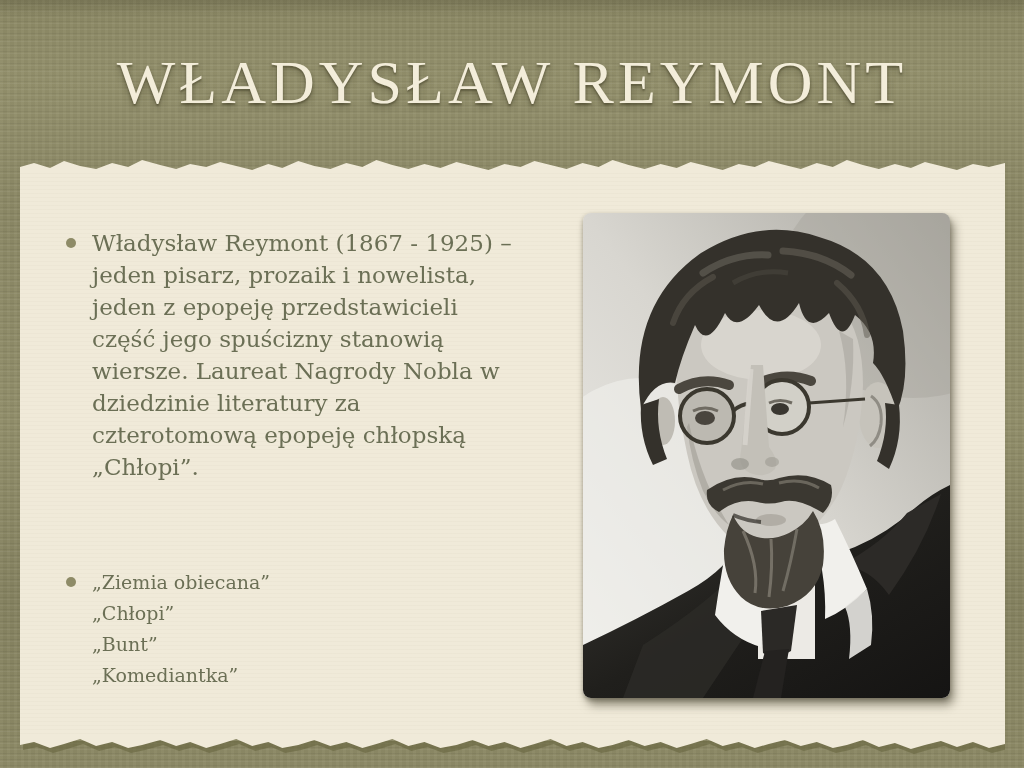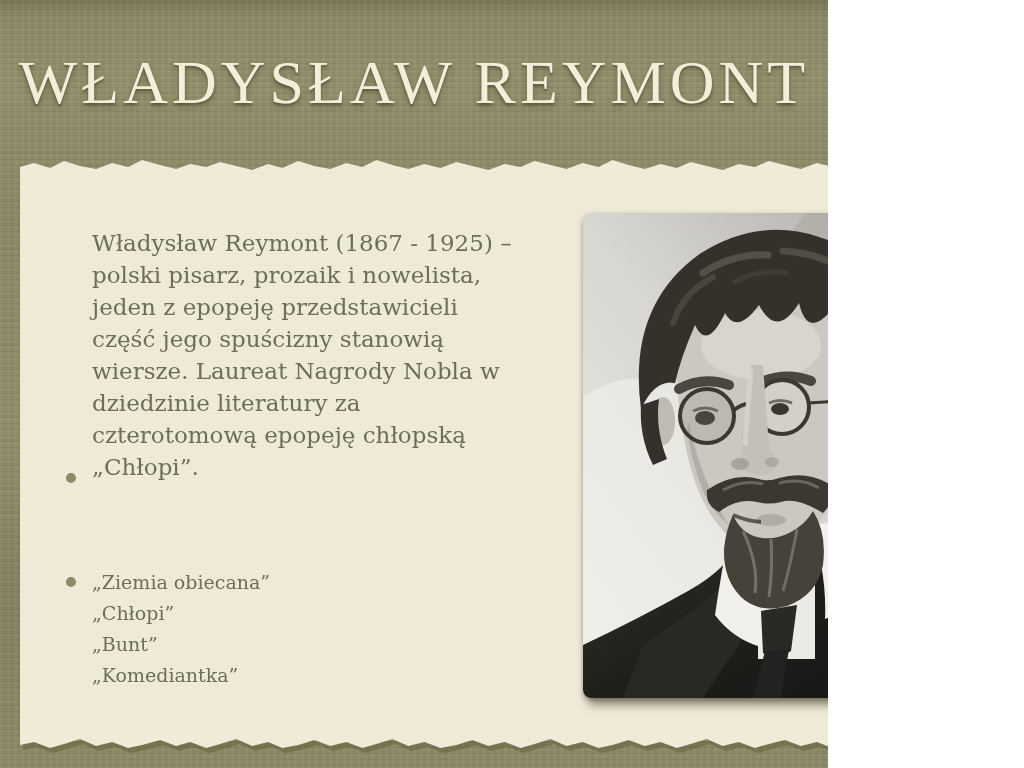--- a/index.html
+++ b/index.html
@@ -1,20 +1,20 @@
 <!DOCTYPE html>
 <html><head>
 <meta charset="utf-8">
 <style>
   * { margin:0; padding:0; box-sizing:border-box; }
   html,body { width:1024px; height:768px; }
   body { font-family:"DejaVu Serif", serif; overflow:hidden; }
 
   .slide {
-    position:relative; width:828px; height:768px; overflow:hidden;
+    position:relative; width:1024px; height:768px; overflow:hidden;
     background-color:#8c8966;
     background-image:
       linear-gradient(180deg, rgba(20,18,8,0.14) 0px, rgba(0,0,0,0) 16px),
       repeating-linear-gradient(0deg, rgba(255,255,255,0.05) 0 1px, rgba(0,0,0,0) 1px 2px, rgba(0,0,0,0.05) 2px 3px, rgba(0,0,0,0) 3px 6px),
       repeating-linear-gradient(90deg, rgba(255,255,255,0.02) 0 3px, rgba(0,0,0,0.025) 3px 7px),
       linear-gradient(180deg, #8a8763 0%, #93906c 10%, #8b8865 28%, #918e6a 55%, #858260 78%, #8d8a66 100%);
   }
 
   .title {
     position:absolute; top:50px; left:0; width:100%;
@@ -28,21 +28,21 @@
 
   .paper {
     position:absolute; left:20px; top:171px; width:985px; height:567px;
     background-color:#f0ead9;
     background-image:repeating-linear-gradient(0deg, rgba(140,130,95,0.035) 0 1px, rgba(0,0,0,0) 1px 4px);
   }
   .tear { position:absolute; left:0; width:100%; display:block; }
   .tear-top { top:-13px; height:15px; }
   .tear-bottom { bottom:-18px; height:20px; }
 
-  .bio-block { position:absolute; left:46px; top:56px; display:flex;align-items:flex-end; }
+  .bio-block { position:absolute; left:46px; top:56px; display:flex; }
   .dot {
     flex:0 0 auto; width:10px; height:10px; border-radius:50%;
     background:#8e8b67; margin:11px 16px 0 0;
   }
   .bio-lines { color:#6b6f55; font-size:23px; line-height:32px; }
   .bio-line { white-space:nowrap; }
 
   .works-block { position:absolute; left:46px; top:396px; color:#6b6f55; font-size:19px; }
   .work-row { display:flex; line-height:31px; }
   .work-row .dot { margin:10px 16px 0 0; }
@@ -73,21 +73,21 @@
       <g transform="translate(3,5)" opacity="0.6">
         <polygon fill="#67653f" points="0,0 984,0 984,8 968,12 952,6 936,11 920,5 904,9 890,13 874,7 858,11 842,4 826,9 812,12 796,6 780,10 764,4 748,8 734,12 718,6 702,10 686,3 670,8 656,12 640,6 624,10 608,4 592,9 578,12 562,6 546,10 530,3 514,8 500,12 484,6 468,10 452,4 436,9 420,12 404,6 388,10 372,3 356,8 342,12 326,6 310,10 294,4 278,9 262,12 248,6 232,10 216,3 200,8 186,12 170,6 156,10 140,4 122,9 108,12 92,6 76,10 60,3 44,8 30,12 14,6 0,9"></polygon>
       </g>
       <polygon fill="#f0ead9" points="0,0 984,0 984,8 968,12 952,6 936,11 920,5 904,9 890,13 874,7 858,11 842,4 826,9 812,12 796,6 780,10 764,4 748,8 734,12 718,6 702,10 686,3 670,8 656,12 640,6 624,10 608,4 592,9 578,12 562,6 546,10 530,3 514,8 500,12 484,6 468,10 452,4 436,9 420,12 404,6 388,10 372,3 356,8 342,12 326,6 310,10 294,4 278,9 262,12 248,6 232,10 216,3 200,8 186,12 170,6 156,10 140,4 122,9 108,12 92,6 76,10 60,3 44,8 30,12 14,6 0,9"></polygon>
     </svg>
 
     <div class="bio-block">
       <span class="dot"></span>
       <div class="bio-lines">
         <div class="bio-line">Władysław Reymont (1867 - 1925) –</div>
-        <div class="bio-line">polski pisarz, prozaik i nowelista,</div>
+        <div class="bio-line">jeden pisarz, prozaik i nowelista,</div>
         <div class="bio-line">jeden z epopeję przedstawicieli</div>
         <div class="bio-line">część jego spuścizny stanowią</div>
         <div class="bio-line">wiersze. Laureat Nagrody Nobla w</div>
         <div class="bio-line">dziedzinie literatury za</div>
         <div class="bio-line">czterotomową epopeję chłopską</div>
         <div class="bio-line">„Chłopi”.</div>
       </div>
     </div>
 
     <div class="works-block">

